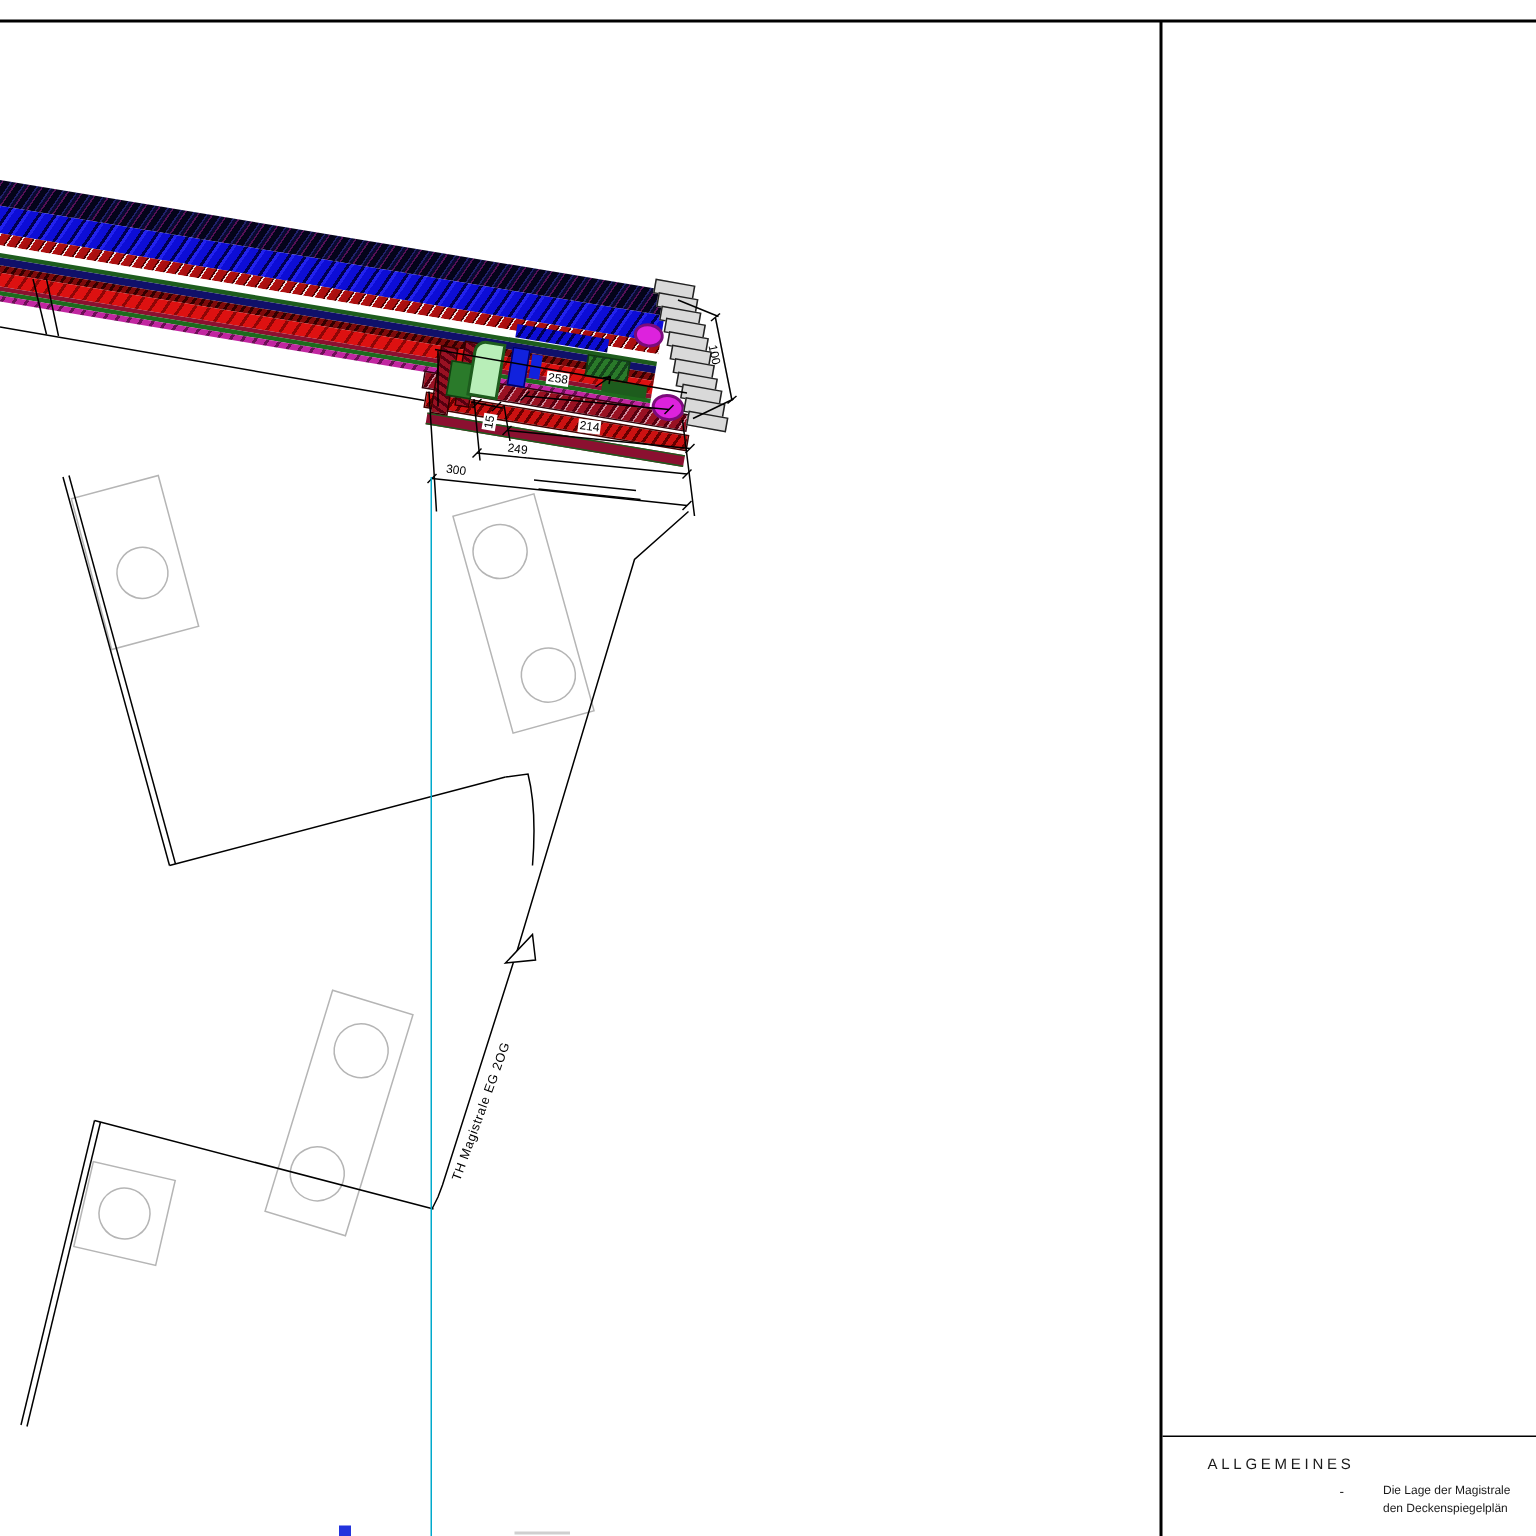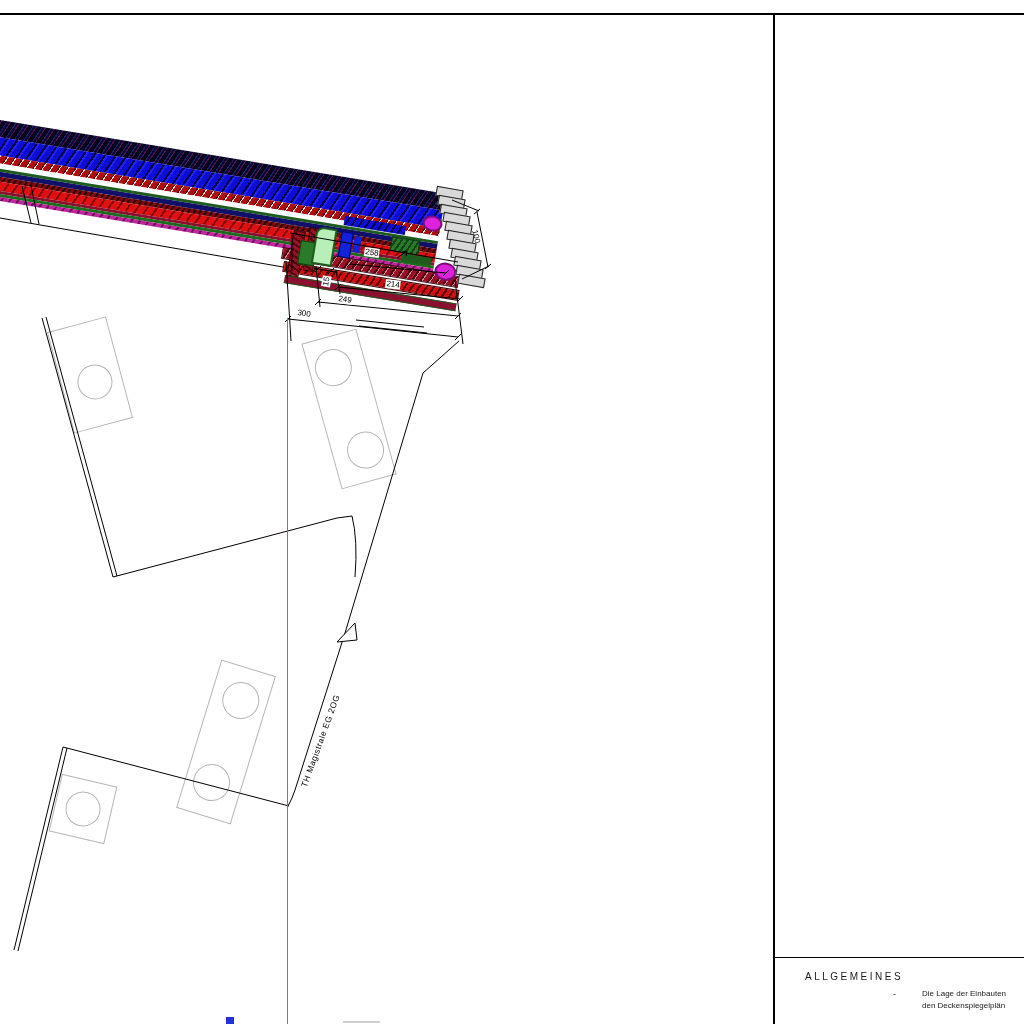--- a/index.html
+++ b/index.html
@@ -215,15 +215,15 @@
 <div class="abs blue-chip"></div>
 <div class="abs gray-sliver"></div>
 
 <div class="abs frame-top"></div>
 <div class="abs frame-right-v"></div>
 <div class="abs titleblock-sep"></div>
 
 <div class="abs section-title">ALLGEMEINES</div>
 <div class="abs note-bullet">-</div>
 <div class="abs note-text">
-  <div>Die Lage der Einbauten</div>
+  <div>Die Lage der Magistrale</div>
   <div>den Deckenspiegelplän</div>
 </div>
 
 </body></html>

